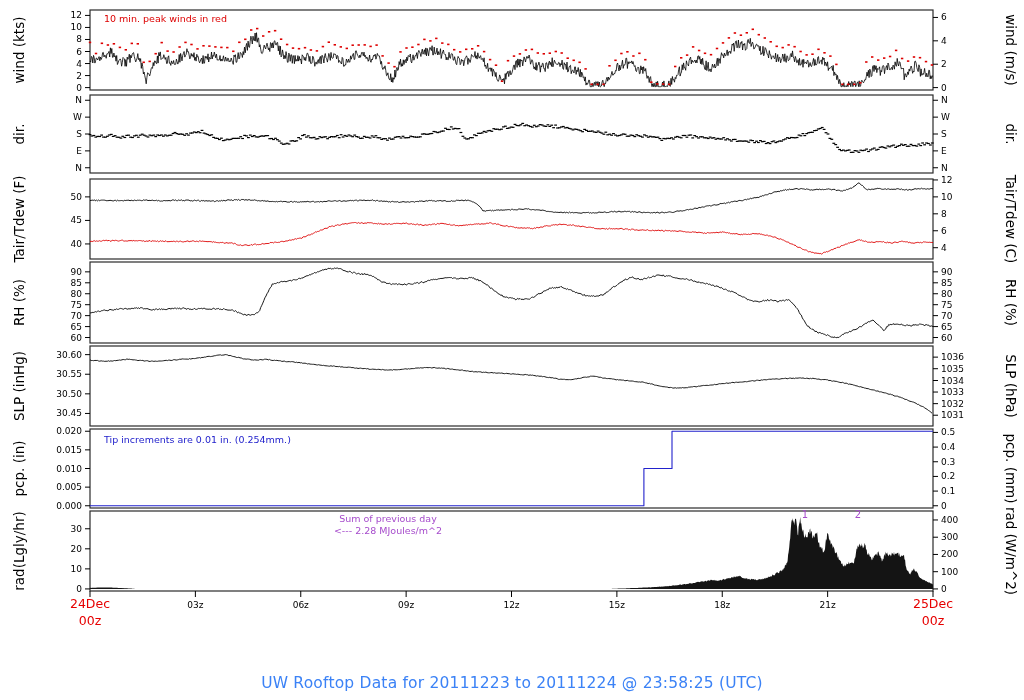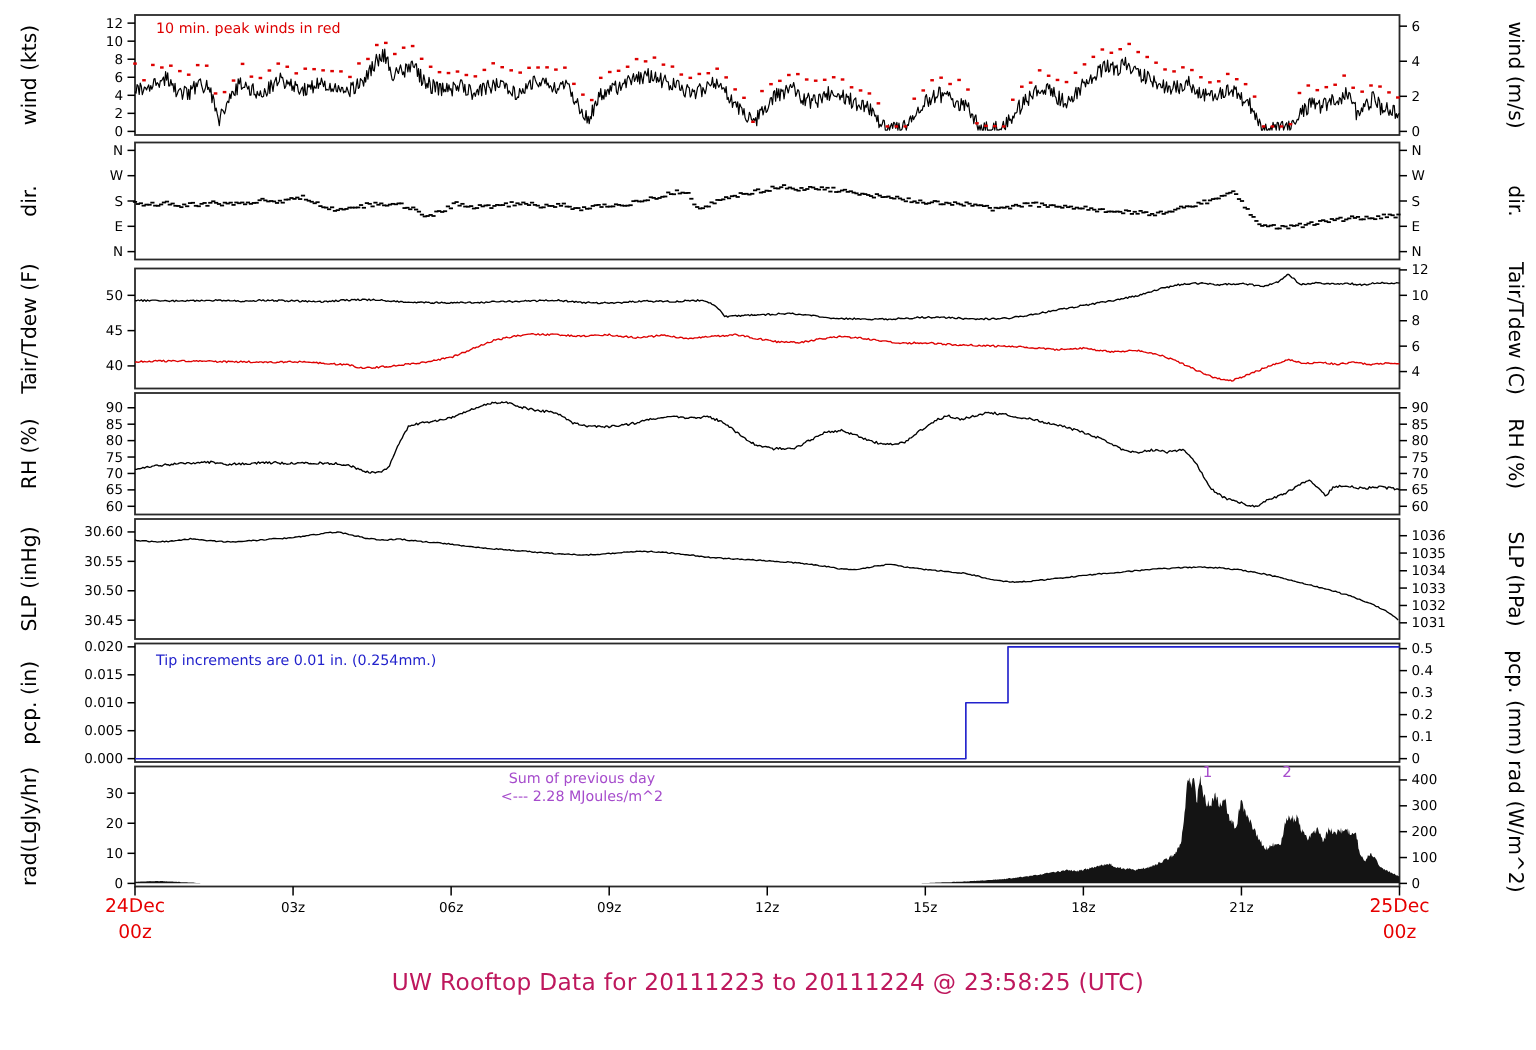--- a/index.html
+++ b/index.html
@@ -793,14 +793,14 @@
         <line x1="827.625" y1="591" x2="827.625" y2="597" stroke="#000000" stroke-width="1"></line>
         <text x="827.625" y="608" font-size="9" fill="#000000" text-anchor="middle">21z</text>
         <line x1="90" y1="591" x2="90" y2="597" stroke="#000000" stroke-width="1"></line>
         <line x1="933" y1="591" x2="933" y2="597" stroke="#000000" stroke-width="1"></line>
         <text x="90" y="608" font-size="12.5" fill="#e60000" text-anchor="middle">24Dec</text>
         <text x="90" y="625" font-size="12.5" fill="#e60000" text-anchor="middle">00z</text>
         <text x="933" y="608" font-size="12.5" fill="#e60000" text-anchor="middle">25Dec</text>
         <text x="933" y="625" font-size="12.5" fill="#e60000" text-anchor="middle">00z</text>
       </svg>
   </div>
-  <div id="chart-title" style="color: #be185d;">UW Rooftop Data for 20111223  to  20111224 @ 23:58:25  (UTC)</div>
+  <div id="chart-title" style="color: #3b82f6; margin-top: 28px;">UW Rooftop Data for 20111223  to  20111224 @ 23:58:25  (UTC)</div>
 </div>
 
 </body></html>

